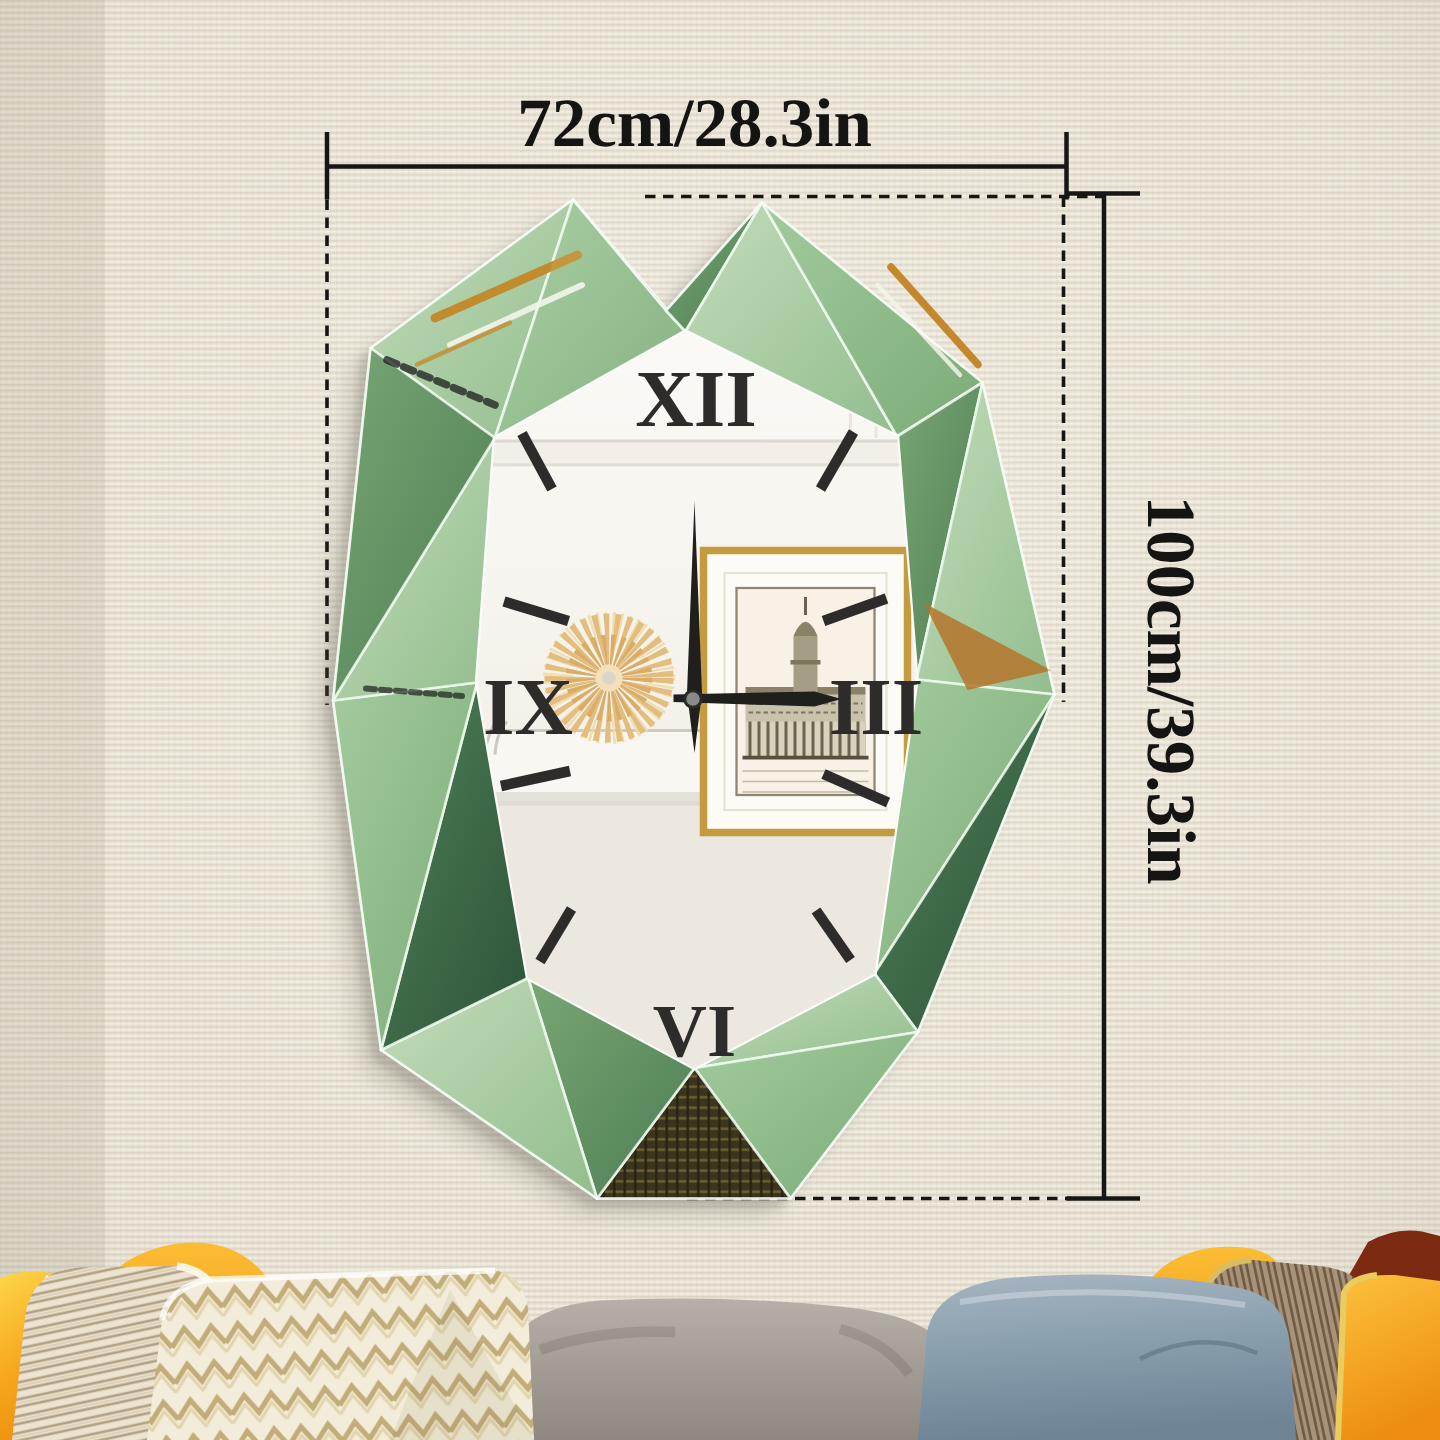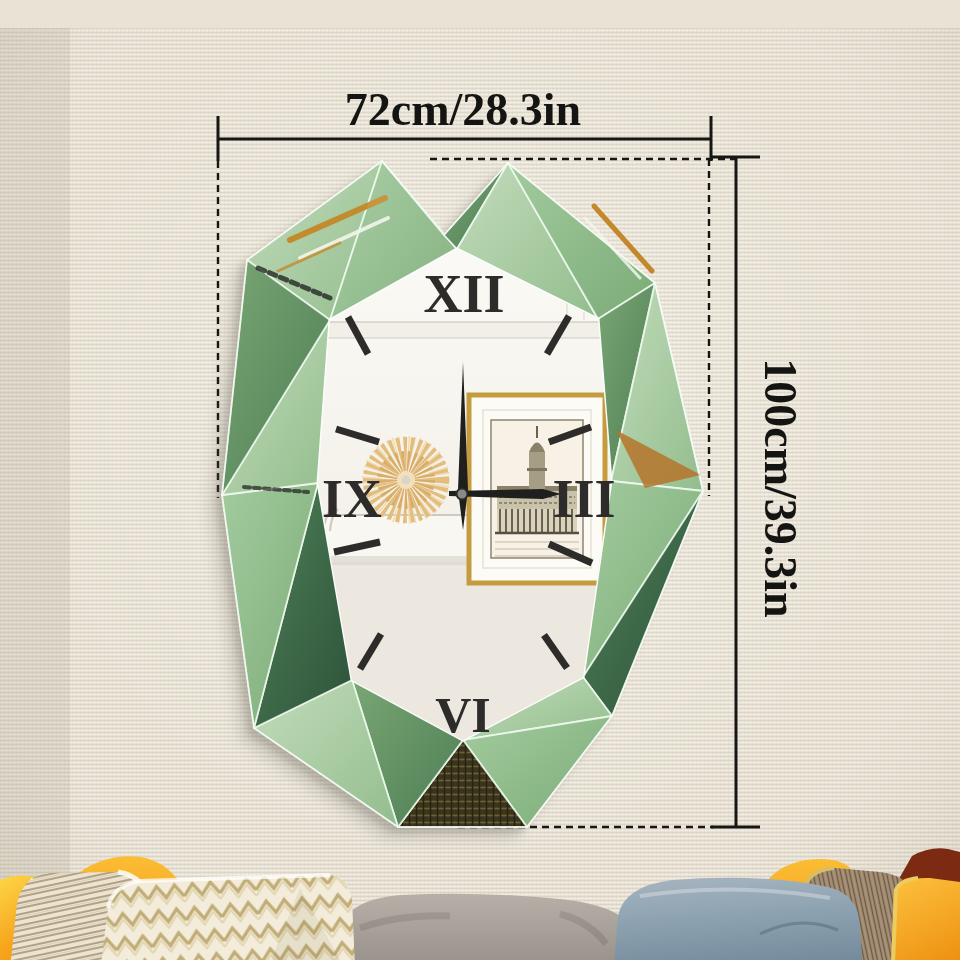--- a/index.html
+++ b/index.html
@@ -1,17 +1,17 @@
 <!DOCTYPE html>
 <html><head>
 <meta charset="utf-8">
 <style>
   html,body{margin:0;padding:0;}
   body{width:960px;height:960px;overflow:hidden;background:#e9e3d6;font-family:"Liberation Serif",serif;}
-  .scene{position:relative;width:960px;height:760px;margin-top:28px;}
+  .scene{position:relative;width:960px;height:760px;}
   svg{display:block;}
   text{user-select:none;}
   .dim-label{font-family:"Liberation Serif",serif;font-weight:bold;fill:#141412;}
   .numeral{font-family:"Liberation Serif",serif;font-weight:bold;fill:#2d2c2a;}
 </style>
 </head>
 <body>
 
 <div class="scene">
 <svg width="960" height="960" viewBox="0 0 960 960">

